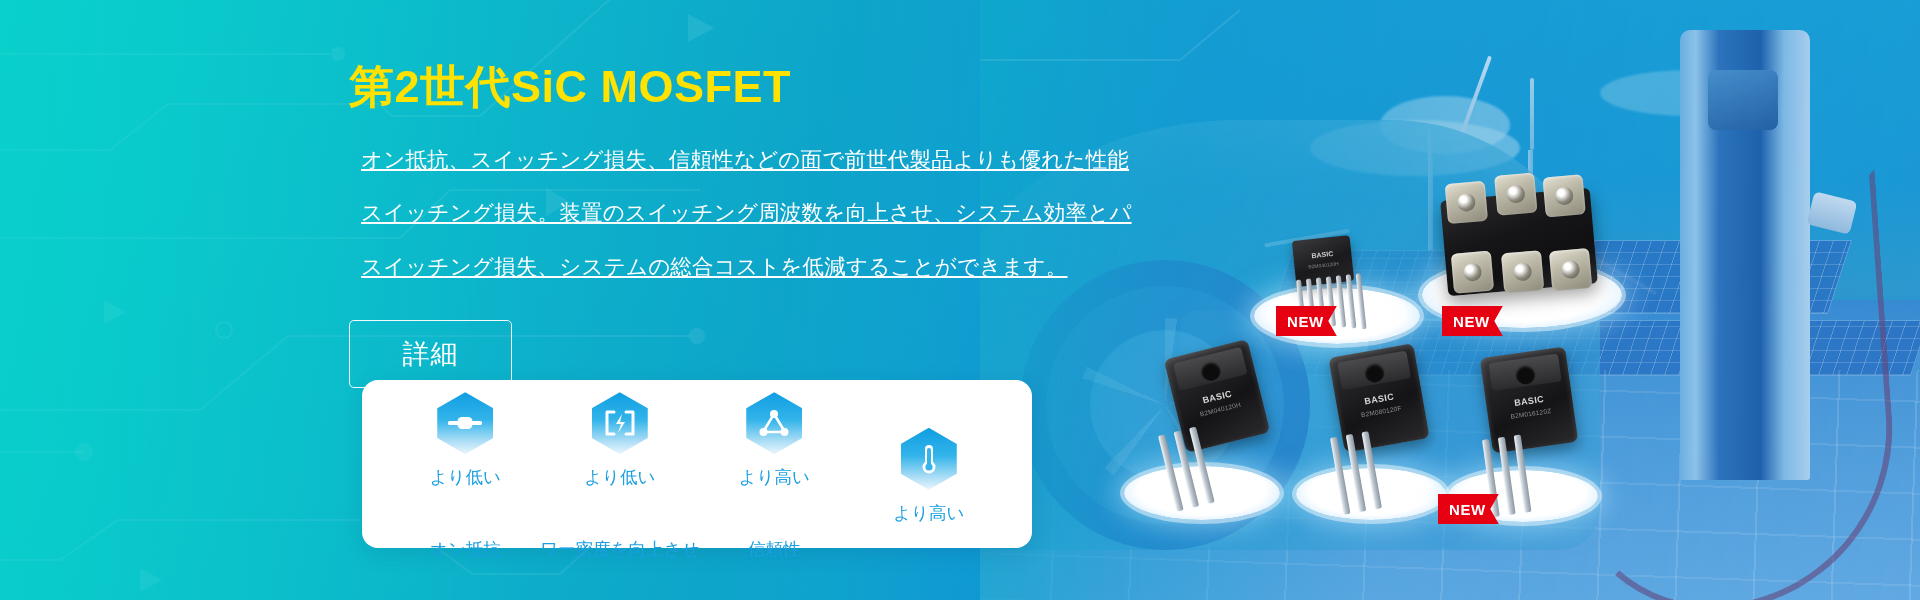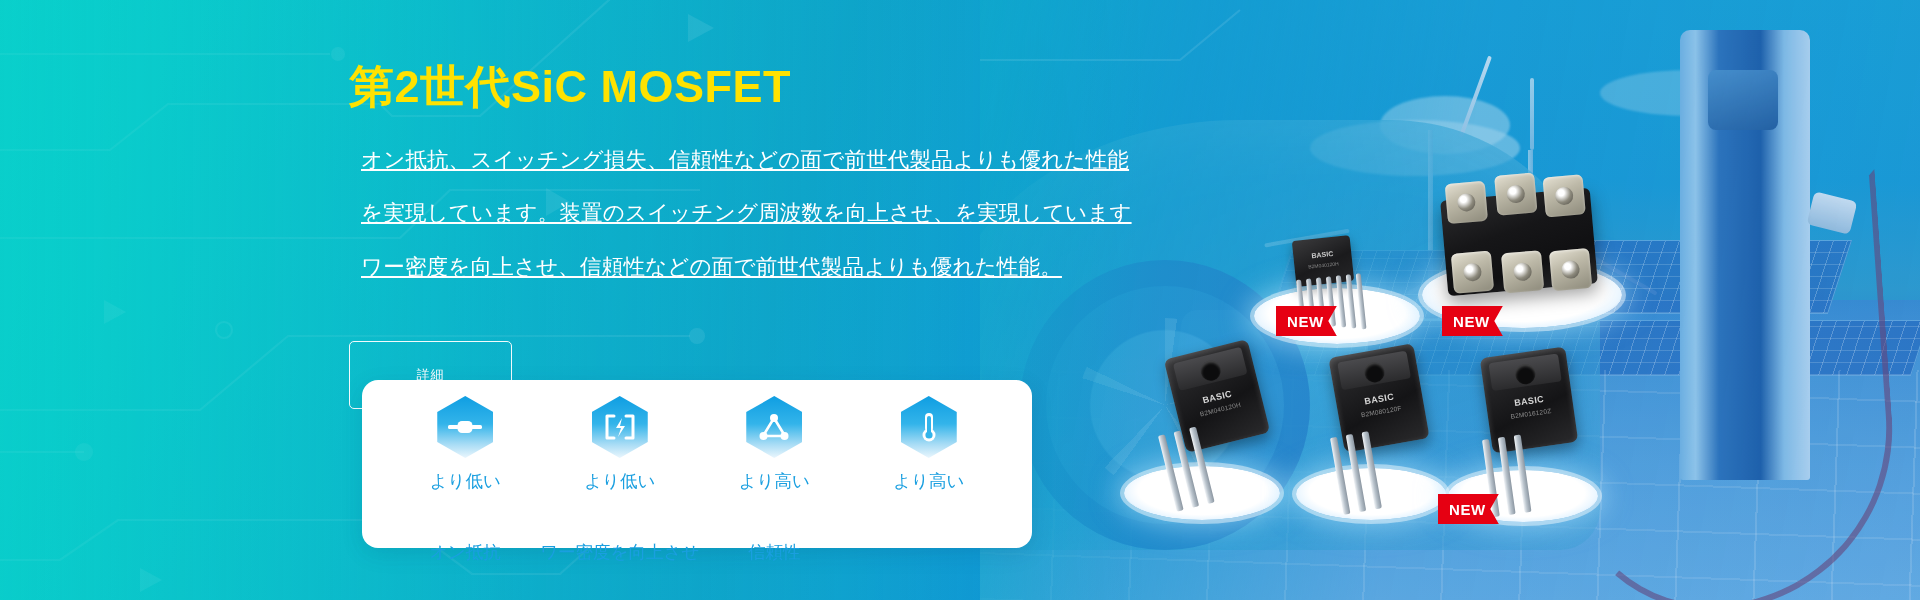--- a/index.html
+++ b/index.html
@@ -113,32 +113,32 @@
     font-size:45px; font-weight:700; color:#ffe200; letter-spacing:.5px;
     line-height:1.2; white-space:nowrap;
   }
   .body-copy {
     margin-top:26px; font-size:21.5px; line-height:1.92; color:#ffffff;
     letter-spacing:.2px; max-width:840px;
   }
   .body-copy p { margin:12px;text-decoration:underline; }
   .cta {
     display:inline-flex; align-items:center; justify-content:center;
-    margin-top:41px; width:163px; height:68px;
+    margin-top:20px; width:163px; height:68px;
     border:1.5px solid rgba(255,255,255,.95); border-radius:5px;
-    color:#fff; font-size:13px; letter-spacing:1px; background:transparent;
+    color:#fff; font-size:27px; letter-spacing:1px; background:transparent;
     cursor:pointer;
   }
 
   
   .features {
     position:absolute; left:362px; top:380px; width:670px; height:168px; z-index:9;
     background:#ffffff; border-radius:16px;
-    display:flex; align-items:flex-start; justify-content:space-around;
-    padding:16px 26px 0 26px;
+    display:flex; align-items:center; justify-content:space-around;
+    padding:26px 26px 0 26px;
     box-shadow:0 6px 22px rgba(0,40,90,.12);
   }
   .feature { display:flex; flex-direction:column; align-items:center; width:150px; }
   .ficon {
     width:56px; height:62px;
     background:linear-gradient(180deg,#0f9ee2 0%,#33b4ea 45%,#a8dcf5 78%,#eaf6fd 100%);
     -webkit-clip-path:polygon(50% 0%,100% 26%,100% 74%,50% 100%,0% 74%,0% 26%);
     clip-path:polygon(50% 0%,100% 26%,100% 74%,50% 100%,0% 74%,0% 26%);
     display:flex; align-items:center; justify-content:center;
     position:relative;
@@ -292,22 +292,22 @@
     </g>
   </svg>
 
   <div class="leftfade"></div>
 
   <div class="copy">
     <div class="headline">第2世代SiC MOSFET</div>
 
     <div class="body-copy">
       <p>オン抵抗、スイッチング損失、信頼性などの面で前世代製品よりも優れた性能</p>
-      <p>を実現しています。装置のスイッチング周波数を向上させ、を実現しています</p>
-      <p>ワー密度を向上させ、信頼性などの面で前世代製品よりも優れた性能。</p>
+      <p>スイッチング損失。装置のスイッチング周波数を向上させ、システム効率とパ</p>
+      <p>スイッチング損失、システムの総合コストを低減することができます。</p>
     </div>
 
     <div class="cta">詳細</div>
   </div>
 
   <div class="features">
 
     <div class="feature">
       <div class="ficon">
         <svg width="34" height="22" viewBox="0 0 34 22">

